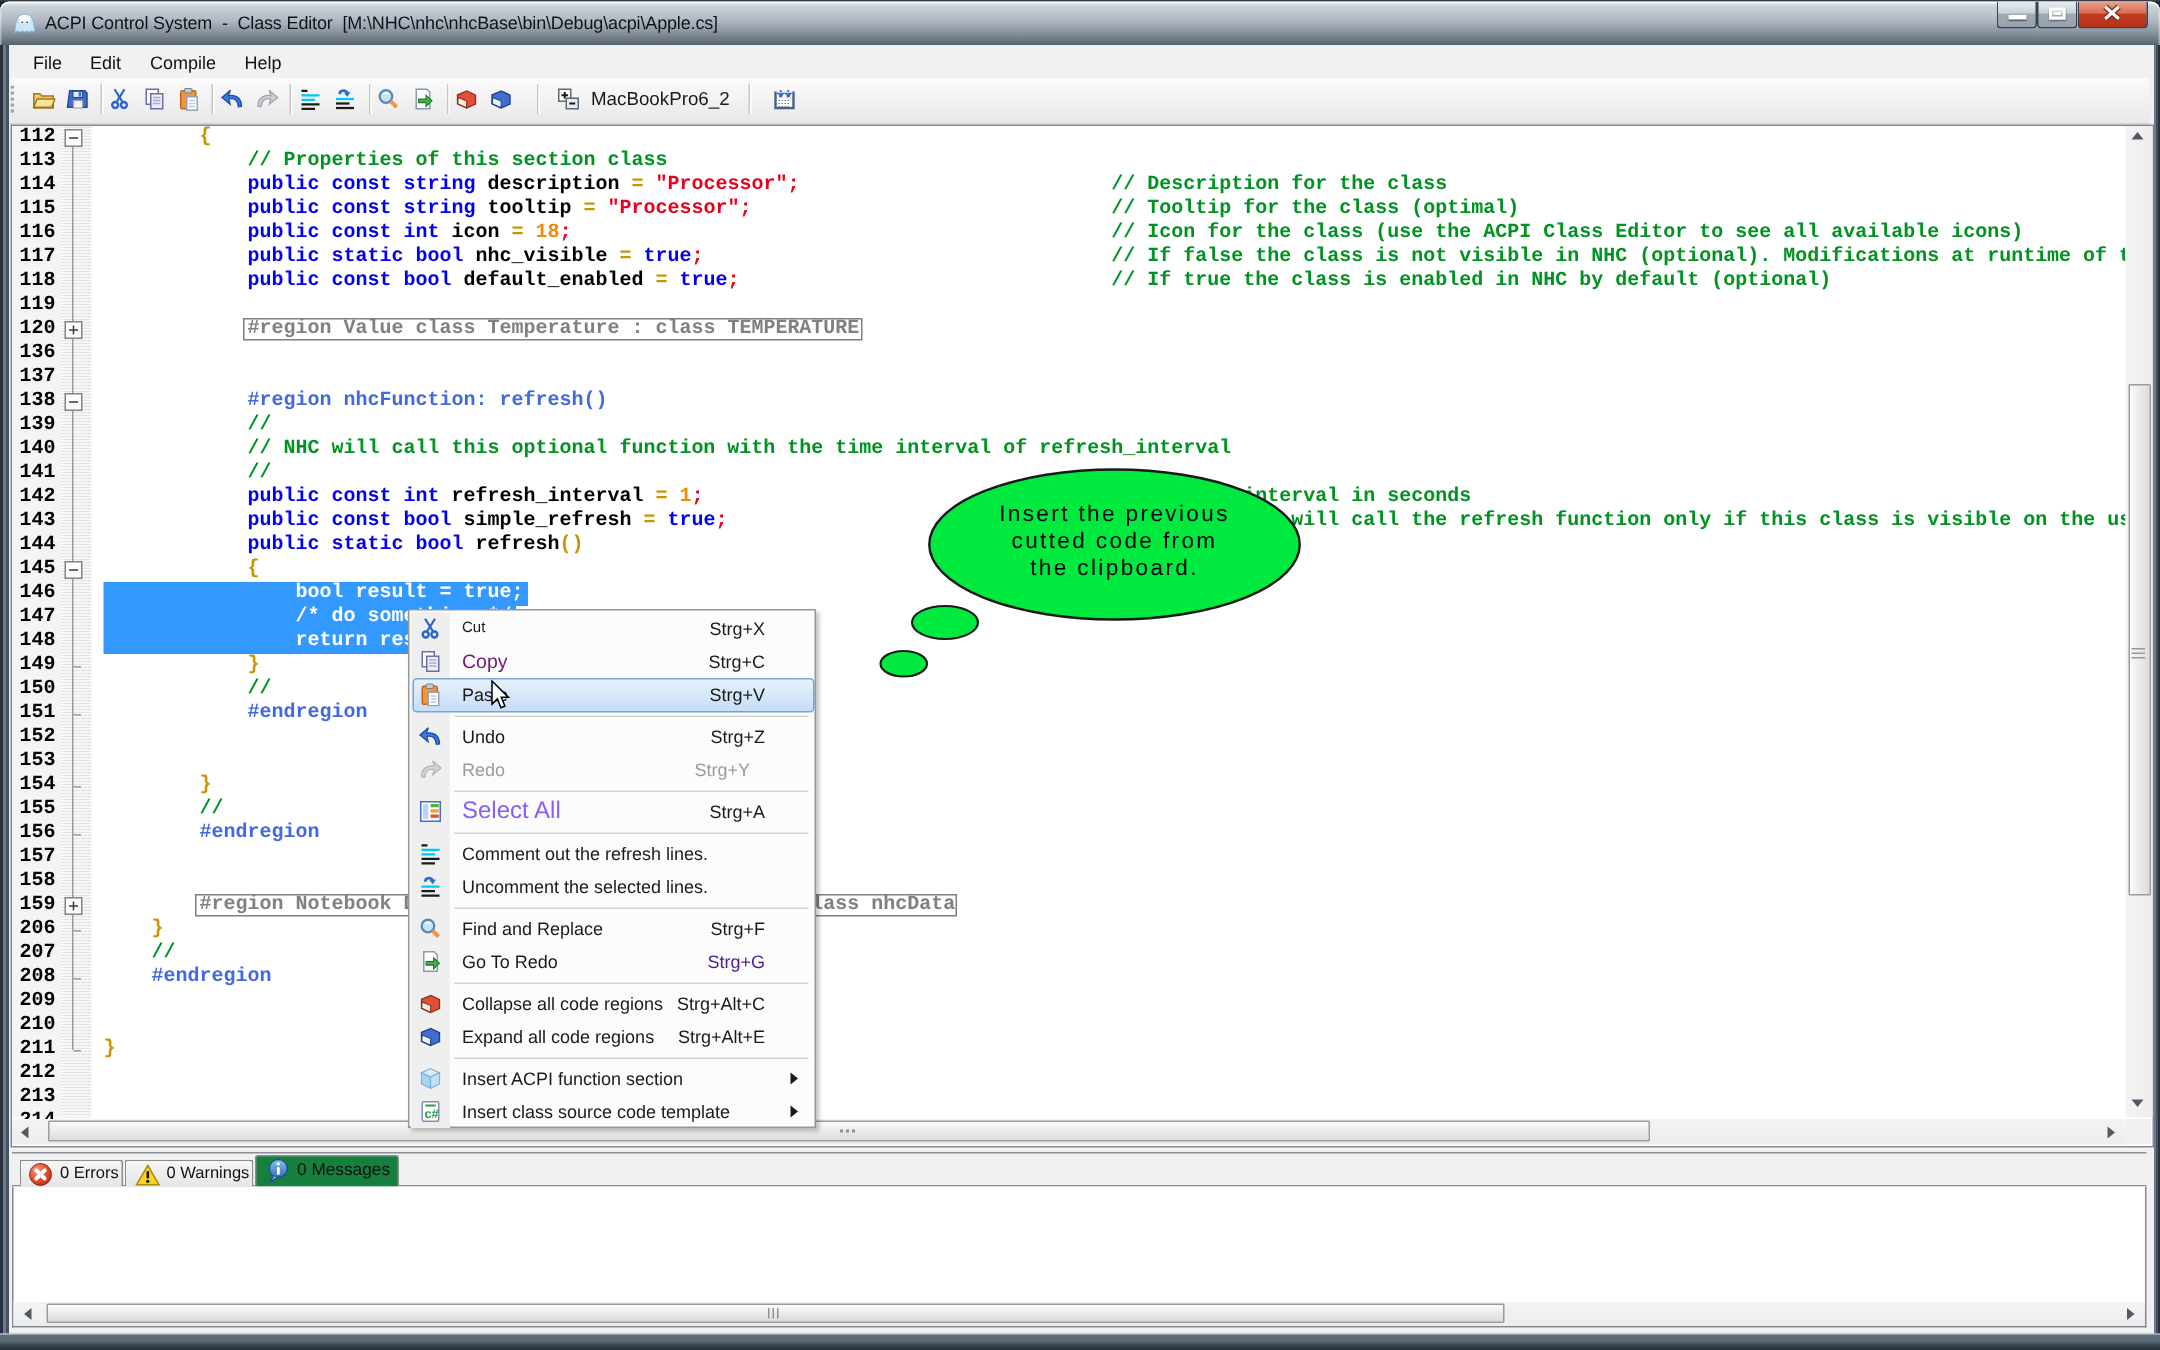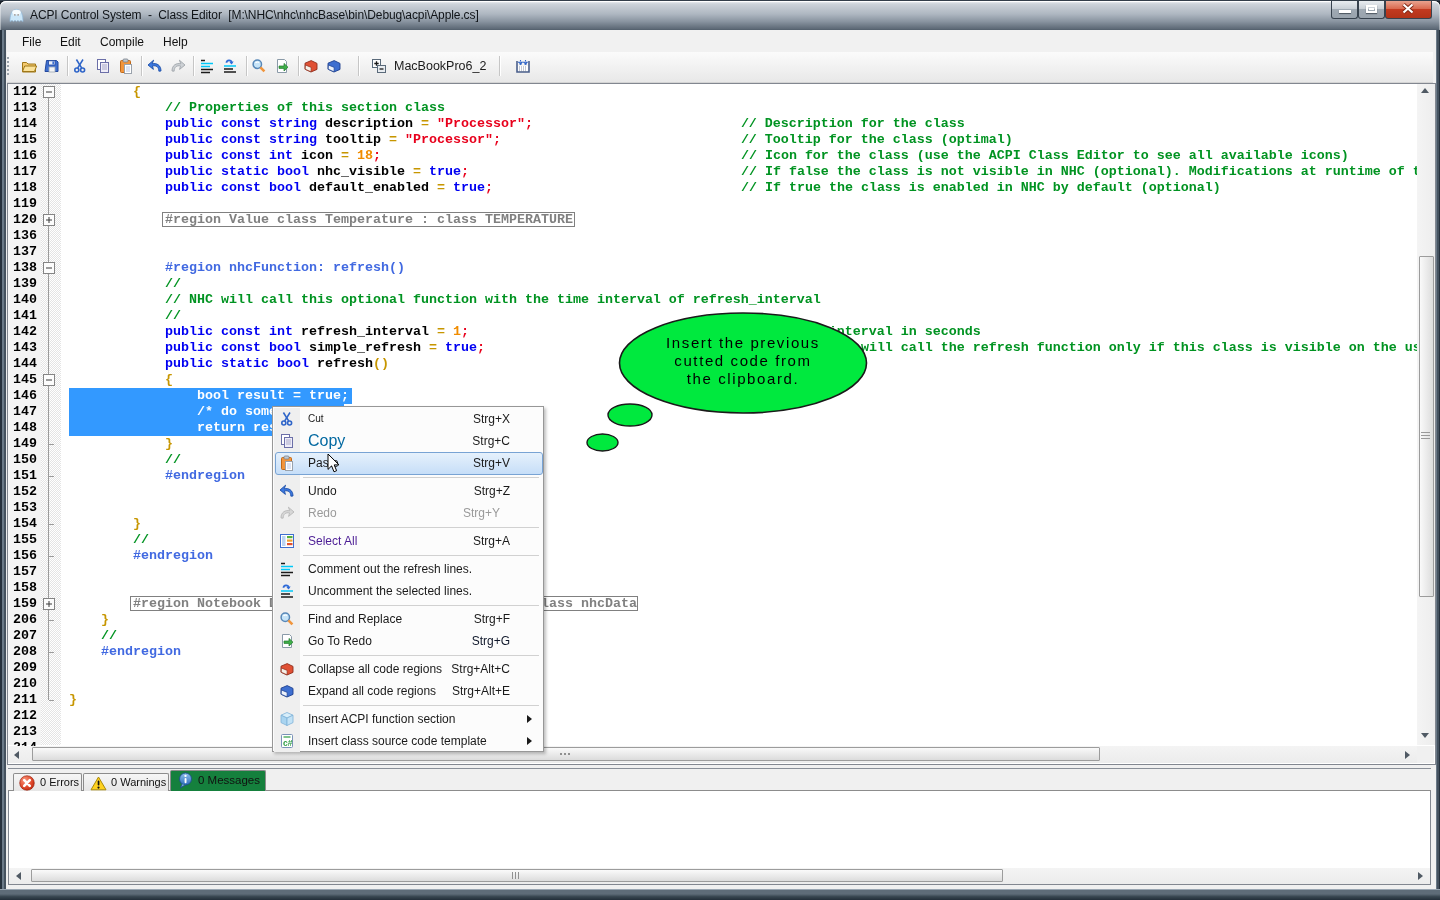--- a/index.html
+++ b/index.html
@@ -347,21 +347,21 @@
         <circle cx="4.8" cy="12" r="2" fill="none" stroke="#2E64C8" stroke-width="1.6"></circle>
         <circle cx="10.6" cy="12" r="2" fill="none" stroke="#2E64C8" stroke-width="1.6"></circle>
       </svg></div>
     <div style="position:absolute;left:35px;top:1px;height:22px;line-height:22px;font-size:10px;color:#1A1A1A">Cut</div>
     <div style="position:absolute;right:33px;top:1px;height:22px;line-height:22px;font-size:12px;color:#1A1A1A">Strg+X</div>
     <div style="position:absolute;left:6px;top:26px;width:16px;height:16px"><svg width="16" height="16" viewBox="0 0 16 16">
         <rect x="2.5" y="1.5" width="8" height="10" fill="#FFF" stroke="#6B6FA8"></rect>
         <rect x="5.5" y="4.5" width="8" height="10" fill="#EFEDF8" stroke="#6B6FA8"></rect>
         <path d="M7 7h5 M7 9h5 M7 11h5" stroke="#A9A9C9" stroke-width="1"></path>
       </svg></div>
-    <div style="position:absolute;left:35px;top:23px;height:22px;line-height:22px;font-size:16px;color:#0369a1">Copy</div>
+    <div style="position:absolute;left:35px;top:23px;height:22px;line-height:22px;font-size:13px;color:#701a75">Copy</div>
     <div style="position:absolute;right:33px;top:23px;height:22px;line-height:22px;font-size:12px;color:#1A1A1A">Strg+C</div>
     <div style="position:absolute;left:2px;top:45px;width:266px;height:21px;border:1px solid #78A3D4;border-radius:3px;background:linear-gradient(#E6F1FC,#C6DEF8)"></div>
     <div style="position:absolute;left:6px;top:48px;width:16px;height:16px"><svg width="16" height="16" viewBox="0 0 16 16">
         <rect x="2.5" y="2.5" width="10" height="12" rx="1" fill="#F2953C" stroke="#C06818"></rect>
         <rect x="5" y="1" width="5" height="3" rx="1" fill="#C2CAD2" stroke="#7A828A" stroke-width="0.8"></rect>
         <rect x="6.5" y="6.5" width="7" height="9" fill="#FFF" stroke="#9AA2AC"></rect>
         <path d="M8 9h4 M8 11h4 M8 13h4" stroke="#B8C8E8" stroke-width="1"></path>
       </svg></div>
     <div style="position:absolute;left:35px;top:45px;height:22px;line-height:22px;font-size:12px;color:#1A1A1A">Paste</div>
     <div style="position:absolute;right:33px;top:45px;height:22px;line-height:22px;font-size:12px;color:#1A1A1A">Strg+V</div>
@@ -377,21 +377,21 @@
     <div style="position:absolute;left:35px;top:95px;height:22px;line-height:22px;font-size:12px;color:#9A9A9A">Redo</div>
     <div style="position:absolute;right:43px;top:95px;height:22px;line-height:22px;font-size:12px;color:#9A9A9A">Strg+Y</div>
     <div style="position:absolute;left:30px;top:120px;width:236px;height:1px;background:#D1D1D1"></div>
     <div style="position:absolute;left:6px;top:126px;width:16px;height:16px"><svg width="16" height="16" viewBox="0 0 16 16">
         <rect x="1.5" y="1.5" width="13" height="13" fill="#FFF" stroke="#3E6FD0"></rect>
         <rect x="3" y="3" width="3.5" height="10" fill="#BBD4F2"></rect>
         <rect x="8" y="3" width="5.5" height="2.2" fill="#57B03C"></rect>
         <rect x="8" y="6.5" width="5.5" height="2.2" fill="#F0A030"></rect>
         <rect x="8" y="10" width="5.5" height="2.2" fill="#E05030"></rect>
       </svg></div>
-    <div style="position:absolute;left:35px;top:123px;height:22px;line-height:22px;font-size:12px;color:#4c1d95">Select All</div>
+    <div style="position:absolute;left:35px;top:123px;height:22px;line-height:22px;font-size:16px;color:#8b5cf6">Select All</div>
     <div style="position:absolute;right:33px;top:123px;height:22px;line-height:22px;font-size:12px;color:#1A1A1A">Strg+A</div>
     <div style="position:absolute;left:30px;top:148px;width:236px;height:1px;background:#D1D1D1"></div>
     <div style="position:absolute;left:6px;top:154px;width:16px;height:16px"><svg width="16" height="16" viewBox="0 0 16 16">
         <path d="M2 2.5 h4" stroke="#1A1A1A" stroke-width="1.5"></path>
         <path d="M2 5.5 h12" stroke="#00C8F8" stroke-width="1.5"></path>
         <path d="M2 8.5 h9" stroke="#00C8F8" stroke-width="1.5"></path>
         <path d="M2 11.5 h12" stroke="#1A1A1A" stroke-width="1.5"></path>
         <path d="M2 14.5 h9" stroke="#1A1A1A" stroke-width="1.5"></path>
       </svg></div>
     <div style="position:absolute;left:35px;top:151px;height:22px;line-height:22px;font-size:12px;color:#1A1A1A">Comment out the refresh lines.</div>
@@ -409,21 +409,21 @@
         <path d="M4.5 5 C5 4 7 3.6 8 4.6" stroke="#FFF" stroke-width="1.2" fill="none"></path>
         <path d="M9.4 9.4 L13.4 13.4" stroke="#F0953C" stroke-width="2.6"></path>
       </svg></div>
     <div style="position:absolute;left:35px;top:201px;height:22px;line-height:22px;font-size:12px;color:#1A1A1A">Find and Replace</div>
     <div style="position:absolute;right:33px;top:201px;height:22px;line-height:22px;font-size:12px;color:#1A1A1A">Strg+F</div>
     <div style="position:absolute;left:6px;top:226px;width:16px;height:16px"><svg width="16" height="16" viewBox="0 0 16 16">
         <path d="M3.5 1.5 h7 l2 2 v11 h-9z" fill="#FFF" stroke="#8A9AA8"></path>
         <path d="M5 8 h5 v-2.6 l4 3.8 -4 3.8 v-2.6 h-5z" fill="#3FAE49" stroke="#1F7A2B" stroke-width="0.7"></path>
       </svg></div>
     <div style="position:absolute;left:35px;top:223px;height:22px;line-height:22px;font-size:12px;color:#1A1A1A">Go To Redo</div>
-    <div style="position:absolute;right:33px;top:223px;height:22px;line-height:22px;font-size:12px;color:#0f172a">Strg+G</div>
+    <div style="position:absolute;right:33px;top:223px;height:22px;line-height:22px;font-size:12px;color:#4c1d95">Strg+G</div>
     <div style="position:absolute;left:30px;top:248px;width:236px;height:1px;background:#D1D1D1"></div>
     <div style="position:absolute;left:6px;top:254px;width:16px;height:16px"><svg width="16" height="16" viewBox="0 0 16 16">
         <path d="M2 5.2 L8.2 2.6 L14 5.4 L14 11.4 L8 14 L2 11.2z" fill="#E05034" stroke="#8E2E1C" stroke-width="0.9"></path>
         <path d="M2.2 11.2 L8 13.8 L8.2 9.4 L2.4 7z" fill="#F4F0E8" stroke="#8E2E1C" stroke-width="0.7"></path>
       </svg></div>
     <div style="position:absolute;left:35px;top:251px;height:22px;line-height:22px;font-size:12px;color:#1A1A1A">Collapse all code regions</div>
     <div style="position:absolute;right:33px;top:251px;height:22px;line-height:22px;font-size:12px;color:#1A1A1A">Strg+Alt+C</div>
     <div style="position:absolute;left:6px;top:276px;width:16px;height:16px"><svg width="16" height="16" viewBox="0 0 16 16">
         <path d="M2 5.2 L8.2 2.6 L14 5.4 L14 11.4 L8 14 L2 11.2z" fill="#3E6FD0" stroke="#1D3F8E" stroke-width="0.9"></path>
         <path d="M2.2 11.2 L8 13.8 L8.2 9.4 L2.4 7z" fill="#EDF2FA" stroke="#1D3F8E" stroke-width="0.7"></path>

